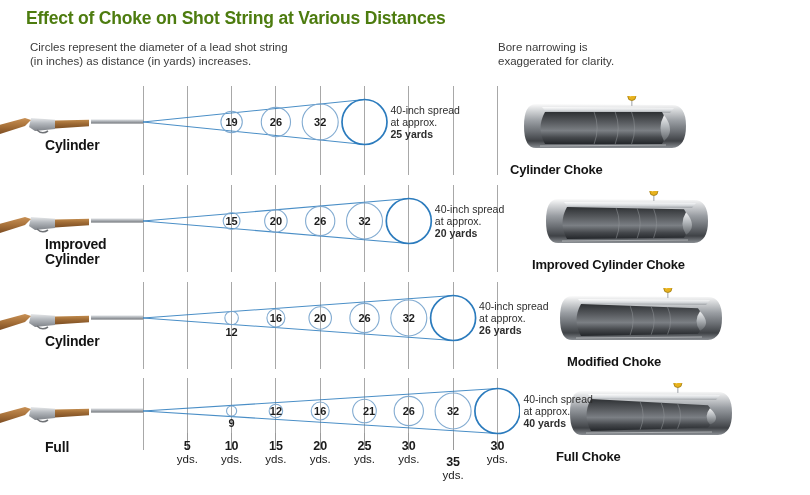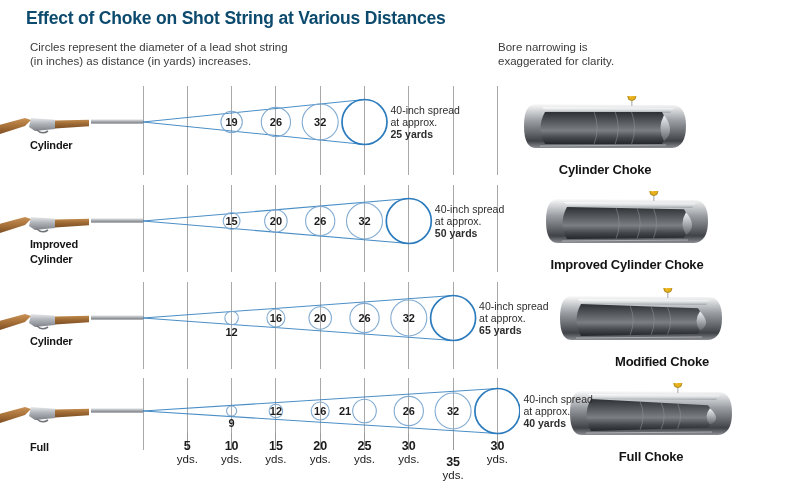--- a/index.html
+++ b/index.html
@@ -10,53 +10,53 @@
     font-family: "Liberation Sans", sans-serif;
     color: #231f20;
     overflow: hidden;
     position: relative;
   }
   #root { position:absolute; inset:0; }
 
   .title {
     position:absolute; left:26px; top:8px;
     font-size:17.5px; font-weight:bold; letter-spacing:-0.2px;
-    color:#0c4a6e; white-space:nowrap;
+    color:#4d7c0f; white-space:nowrap;
   }
   .note {
     position:absolute; font-size:11.5px; line-height:13.5px; color:#3a3a3a;
     white-space:pre-line;
   }
   .note-left { left:30px; top:41px; }
   .note-right { left:498px; top:41px; }
 
   
   #plot { position:absolute; left:0; top:78px; width:520px; height:372px;font-weight:bold; }
   svg.chart { position:absolute; left:0; top:0; }
 
   .rowlabel {
-    position:absolute; font-size:11px; font-weight:bold; color:#141414;
-    line-height:14.5px; white-space:pre-line; letter-spacing:-0.2px;
+    position:absolute; font-size:14px; font-weight:bold; color:#141414;
+    line-height:14.5px; white-space:pre-line; letter-spacing:-0.2px;margin-left:15px;
   }
   .spreadnote {
     position:absolute; font-size:10.5px; line-height:11.8px; color:#2d2d2d;
     white-space:nowrap;
   }
 
   .axislabel {
     position:absolute; text-align:center; width:44px;
     font-size:11.5px; line-height:13px; color:#1b1b1b;
   }
   .axislabel .num { font-weight:bold; font-size:12.5px; display:block; }
   .axislabel .unit { display:block; font-weight:normal; }
 
   
   .choke { position:absolute; }
   .chokecap {
-    position:absolute; text-align:center; font-size:13px; font-weight:bold;
+    position:absolute; text-align:left; font-size:13px; font-weight:bold;
     color:#141414; white-space:nowrap; letter-spacing:-0.2px;
   }
 </style>
 </head>
 <body>
 
 <div id="root">
 
   <div class="title">Effect of Choke on Shot String at Various Distances</div>
 
@@ -209,21 +209,21 @@
         <div class="circle-value" style="position: absolute; font-size: 11px; color: rgb(29, 29, 29); text-align: center; width: 26px; left: 307.2px; top: 135.5px; line-height: 14px;">26</div>
         <div class="circle-value" style="position: absolute; font-size: 11px; color: rgb(29, 29, 29); text-align: center; width: 26px; left: 351.5px; top: 135.5px; line-height: 14px;">32</div>
         <div class="circle-value" style="position: absolute; font-size: 11px; color: rgb(29, 29, 29); text-align: center; width: 26px; left: 218.6px; top: 247.75px;">12</div>
         <div class="circle-value" style="position: absolute; font-size: 11px; color: rgb(29, 29, 29); text-align: center; width: 26px; left: 262.9px; top: 232.5px; line-height: 14px;">16</div>
         <div class="circle-value" style="position: absolute; font-size: 11px; color: rgb(29, 29, 29); text-align: center; width: 26px; left: 307.2px; top: 232.5px; line-height: 14px;">20</div>
         <div class="circle-value" style="position: absolute; font-size: 11px; color: rgb(29, 29, 29); text-align: center; width: 26px; left: 351.5px; top: 232.5px; line-height: 14px;">26</div>
         <div class="circle-value" style="position: absolute; font-size: 11px; color: rgb(29, 29, 29); text-align: center; width: 26px; left: 395.8px; top: 232.5px; line-height: 14px;">32</div>
         <div class="circle-value" style="position: absolute; font-size: 11px; color: rgb(29, 29, 29); text-align: center; width: 26px; left: 218.6px; top: 339.062px;">9</div>
         <div class="circle-value" style="position: absolute; font-size: 11px; color: rgb(29, 29, 29); text-align: center; width: 26px; left: 262.9px; top: 325.5px; line-height: 14px;">12</div>
         <div class="circle-value" style="position: absolute; font-size: 11px; color: rgb(29, 29, 29); text-align: center; width: 26px; left: 307.2px; top: 325.5px; line-height: 14px;">16</div>
-        <div class="circle-value" style="position: absolute; font-size: 11px; color: rgb(29, 29, 29); text-align: left; width: 26px; left: 339px; top: 325.5px; line-height: 14px;">21</div>
+        <div class="circle-value" style="position: absolute; font-size: 11px; color: rgb(29, 29, 29); text-align: center; width: 26px; left: 356px; top: 325.5px; line-height: 14px;">21</div>
         <div class="circle-value" style="position: absolute; font-size: 11px; color: rgb(29, 29, 29); text-align: center; width: 26px; left: 395.8px; top: 325.5px; line-height: 14px;">26</div>
         <div class="circle-value" style="position: absolute; font-size: 11px; color: rgb(29, 29, 29); text-align: center; width: 26px; left: 440.1px; top: 325.5px; line-height: 14px;">32</div>
       </div>
   </div>
 
   <div id="axisrow">
       <div class="axislabel" style="left: 165.3px; top: 440px;">
         <span class="num">5</span>
         <span class="unit">yds.</span>
       </div>
@@ -428,27 +428,27 @@
     <div class="spreadnote" style="left: 390.5px; top: 105px;">
       <div>40-inch spread</div>
       <div>at approx.</div>
       <div style="font-weight: bold;">25 yards</div>
     </div>
     <div class="rowlabel" style="left: 30px; top: 237px;">Improved
 Cylinder</div>
     <div class="spreadnote" style="left: 434.8px; top: 204px;">
       <div>40-inch spread</div>
       <div>at approx.</div>
-      <div style="font-weight: bold;">50 yards</div>
+      <div style="font-weight: bold;">20 yards</div>
     </div>
     <div class="rowlabel" style="left: 30px; top: 334px;">Cylinder</div>
     <div class="spreadnote" style="left: 479.1px; top: 301px;">
       <div>40-inch spread</div>
       <div>at approx.</div>
-      <div style="font-weight: bold;">65 yards</div>
+      <div style="font-weight: bold;">26 yards</div>
     </div>
     <div class="rowlabel" style="left: 30px; top: 440px; text-align: center;">Full</div>
     <div class="spreadnote" style="left: 523.4px; top: 394px;">
       <div>40-inch spread</div>
       <div>at approx.</div>
       <div style="font-weight: bold;">40 yards</div>
     </div>
   </div>
 
 </body></html>

